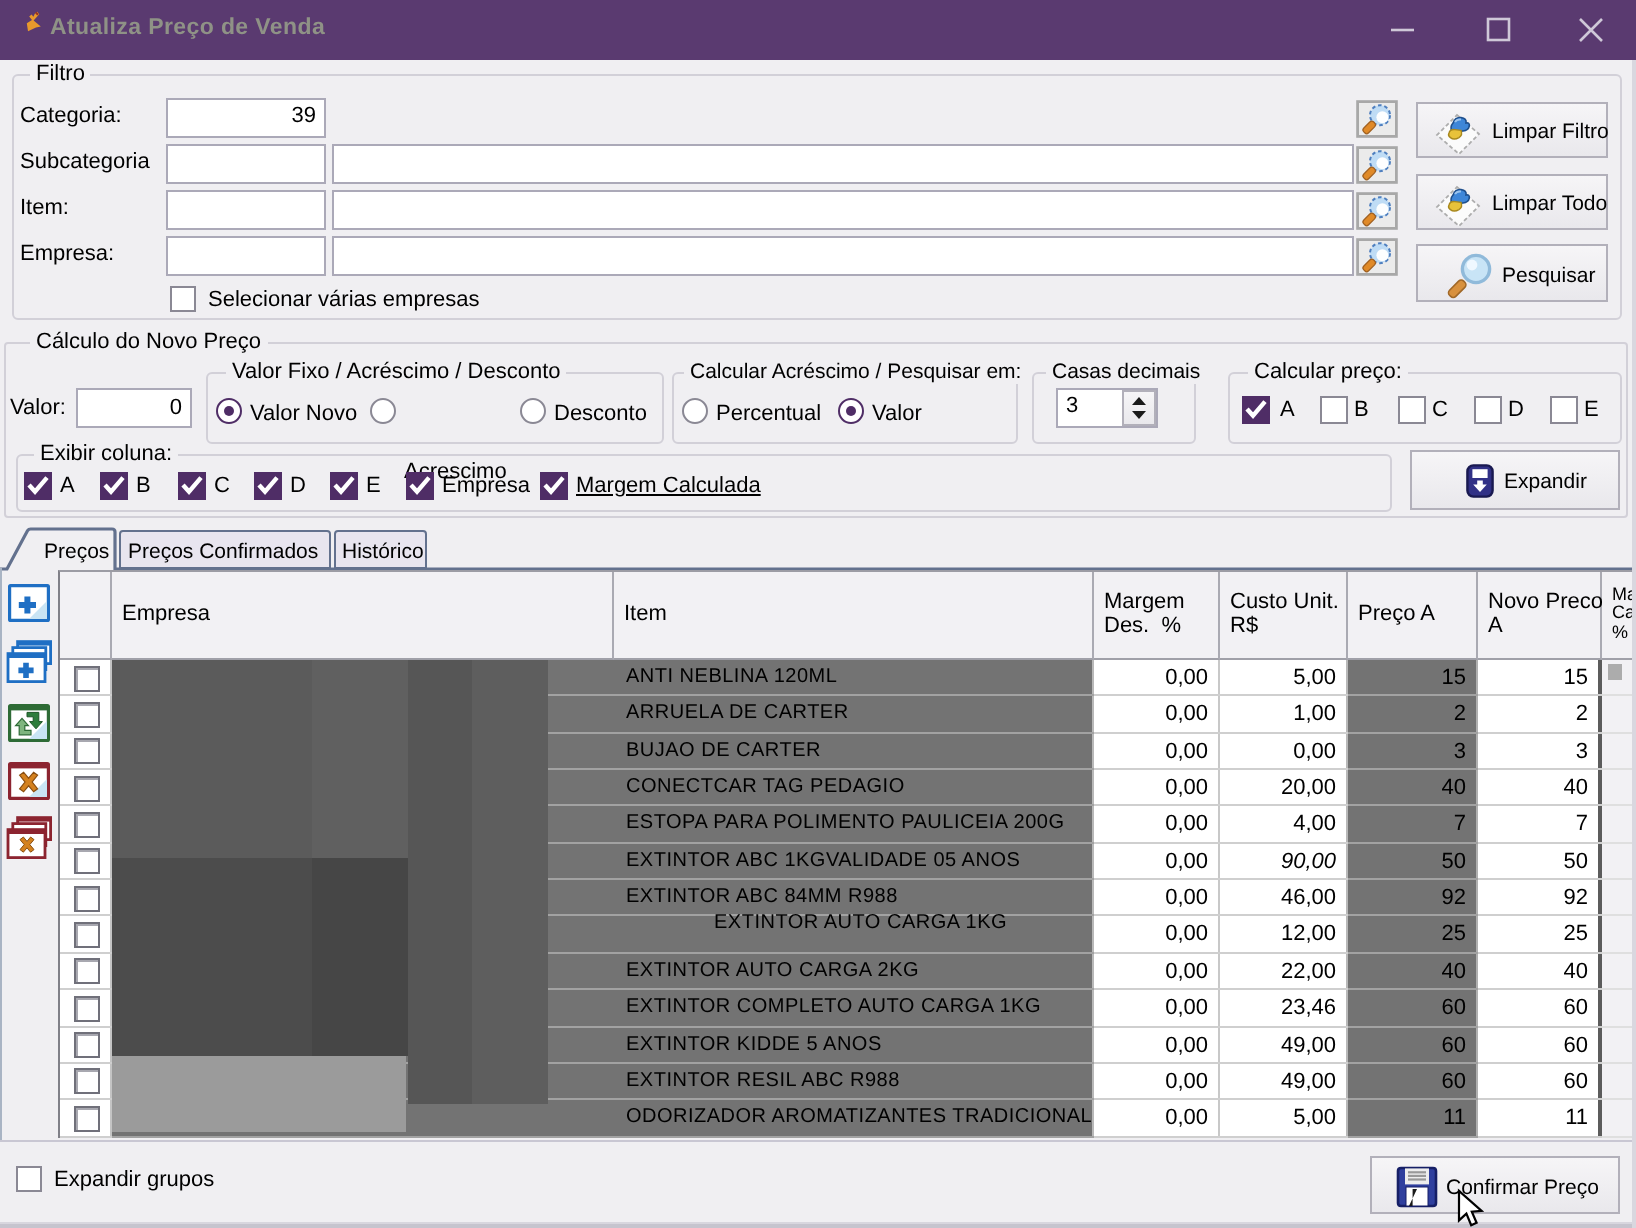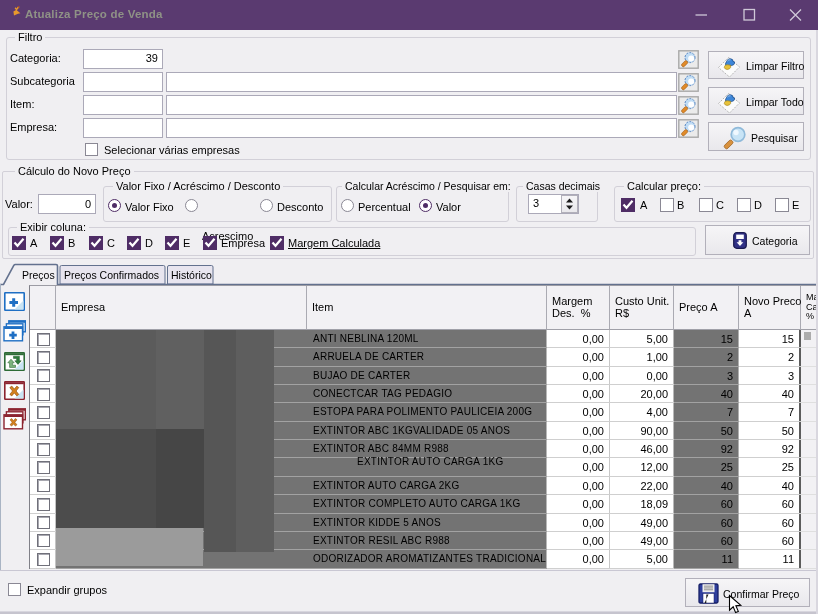--- a/index.html
+++ b/index.html
@@ -109,21 +109,21 @@
     </div>
 <div class="gb" style="left:2px;top:171px;width:812px;height:88px;border-radius:2px;">
       <span class="lbl" style="left:12px;">Cálculo do Novo Preço</span>
     </div>
 <div class="lab" style="left:5px;top:198px;">Valor:</div>
 <div class="inp" style="left:38px;top:194px;width:58px;height:20px;text-align:right;font-size:11px;line-height:18px;">0</div>
 <div class="gb" style="left:103px;top:186px;width:229px;height:36px;">
       <span class="lbl" style="left:9px;">Valor Fixo / Acréscimo / Desconto</span>
     </div>
 <div class="radio sel" style="left:108px;top:199px;"></div>
-    <div class="lab" style="left:125px;top:201px;">Valor Fixo</div>
+    <div class="lab" style="left:125px;top:201px;">Valor Novo</div>
 <div class="radio" style="left:185px;top:199px;"></div>
     <div class="lab" style="left:202px;top:201px;margin-top:29px;">Acrescimo</div>
 <div class="radio" style="left:260px;top:199px;"></div>
     <div class="lab" style="left:277px;top:201px;">Desconto</div>
 <div class="gb" style="left:336px;top:186px;width:173px;height:36px;">
       <span class="lbl" style="left:5px;font-size:10.5px;">Calcular Acréscimo / Pesquisar em:</span>
     </div>
 <div class="radio" style="left:341px;top:199px;"></div>
     <div class="lab" style="left:358px;top:201px;">Percentual</div>
 <div class="radio sel" style="left:419px;top:199px;"></div>
@@ -182,21 +182,21 @@
 <div class="cbp" style="left:270px;top:236px;"><svg width="14" height="14" viewBox="0 0 14 14">
         <path d="M2.5 6.5 L5.5 9.8 L11.5 2.8" stroke="#fff" stroke-width="2.2" fill="none"></path>
       </svg></div>
     <div class="lab" style="left:288px;top:237px;text-decoration:underline;">Margem Calculada</div>
 <div class="btn" style="left:705px;top:225px;width:105px;height:30px;">
       <svg style="position:absolute;left:27px;top:6px" width="14" height="17" viewBox="0 0 14 17">
  <rect x="0.7" y="0.7" width="12.6" height="15.6" rx="3" fill="#313186" stroke="#191950" stroke-width="1.2"></rect>
  <rect x="3.2" y="2.6" width="7.6" height="4.4" fill="#fff"></rect>
  <path d="M7 14 L3.6 10.3 L5.6 10.3 L5.6 8.3 L8.4 8.3 L8.4 10.3 L10.4 10.3 Z" fill="#fff"></path>
 </svg>
-      <span style="position:absolute;left:46px;top:9px;">Categoria</span>
+      <span style="position:absolute;left:46px;top:9px;">Expandir</span>
     </div>
 <svg class="abs" style="left:0;top:263px" width="818" height="23" viewBox="0 0 818 23">
   <path d="M60 4 Q60 2.5 61.5 2.5 L163.5 2.5 Q165 2.5 165 4 L165 21 L60 21 Z" fill="#E8E5EF" stroke="#63718E"></path>
   <path d="M167.5 4 Q167.5 2.5 169 2.5 L211.5 2.5 Q213 2.5 213 4 L213 21 L167.5 21 Z" fill="#E8E5EF" stroke="#63718E"></path>
   <path d="M0 21.5 L3.5 21.5 L13.8 2.3 Q14.3 1.5 15.3 1.5 L56 1.5 Q57.5 1.5 57.5 3 L57.5 21.5 L818 21.5" fill="#F0EFF2" stroke="#63718E" stroke-width="1.6"></path>
   <text x="22" y="16" font-family="Liberation Sans, sans-serif" font-size="10.5" fill="#000">Preços</text>
   <text x="64" y="16" font-family="Liberation Sans, sans-serif" font-size="10.5" fill="#000">Preços Confirmados</text>
   <text x="171" y="16" font-family="Liberation Sans, sans-serif" font-size="10.5" fill="#000">Histórico</text>
 </svg>
 <div class="abs" style="left:0;top:284px;width:1px;height:287px;background:#A9B4C4;"></div>
@@ -300,21 +300,21 @@
 <div class="cell num" style="left:709px;top:117.40px;width:60px;">7</div>
 <div class="abs" style="left:0px;top:153.10px;width:26px;height:1px;background:#CFCFCF;"></div>
 <div class="abs" style="left:26px;top:153.10px;width:491px;height:1px;background:#A2A2A2;"></div>
 <div class="abs" style="left:517px;top:153.10px;width:127px;height:1px;background:#CFCFCF;"></div>
 <div class="abs" style="left:644px;top:153.10px;width:65px;height:1px;background:#A2A2A2;"></div>
 <div class="abs" style="left:709px;top:153.10px;width:62px;height:1px;background:#CFCFCF;"></div>
 <div class="abs" style="left:771px;top:153.10px;width:18px;height:1px;background:#DFDFDF;"></div>
 <span class="rowcb" style="left:7px;top:138.35px;"></span>
 <div class="cell" style="left:283px;top:135.75px;width:234px;">EXTINTOR ABC 1KGVALIDADE 05 ANOS</div>
 <div class="cell num" style="left:517px;top:135.75px;width:62px;">0,00</div>
-<div class="cell num" style="left:580px;top:135.75px;width:63px;">90,00</div>
+<div class="cell num" style="left:580px;top:135.75px;width:63px;font-style:italic;">90,00</div>
 <div class="cell num" style="left:644px;top:135.75px;width:64px;">50</div>
 <div class="cell num" style="left:709px;top:135.75px;width:60px;">50</div>
 <div class="abs" style="left:0px;top:171.45px;width:26px;height:1px;background:#CFCFCF;"></div>
 <div class="abs" style="left:26px;top:171.45px;width:491px;height:1px;background:#A2A2A2;"></div>
 <div class="abs" style="left:517px;top:171.45px;width:127px;height:1px;background:#CFCFCF;"></div>
 <div class="abs" style="left:644px;top:171.45px;width:65px;height:1px;background:#A2A2A2;"></div>
 <div class="abs" style="left:709px;top:171.45px;width:62px;height:1px;background:#CFCFCF;"></div>
 <div class="abs" style="left:771px;top:171.45px;width:18px;height:1px;background:#DFDFDF;"></div>
 <span class="rowcb" style="left:7px;top:156.70px;"></span>
 <div class="cell" style="left:283px;top:154.10px;width:234px;">EXTINTOR ABC 84MM R988</div>
@@ -348,21 +348,21 @@
 <div class="cell num" style="left:709px;top:190.80px;width:60px;">40</div>
 <div class="abs" style="left:0px;top:226.50px;width:26px;height:1px;background:#CFCFCF;"></div>
 <div class="abs" style="left:26px;top:226.50px;width:491px;height:1px;background:#A2A2A2;"></div>
 <div class="abs" style="left:517px;top:226.50px;width:127px;height:1px;background:#CFCFCF;"></div>
 <div class="abs" style="left:644px;top:226.50px;width:65px;height:1px;background:#A2A2A2;"></div>
 <div class="abs" style="left:709px;top:226.50px;width:62px;height:1px;background:#CFCFCF;"></div>
 <div class="abs" style="left:771px;top:226.50px;width:18px;height:1px;background:#DFDFDF;"></div>
 <span class="rowcb" style="left:7px;top:211.75px;"></span>
 <div class="cell" style="left:283px;top:209.15px;width:234px;">EXTINTOR COMPLETO AUTO CARGA 1KG</div>
 <div class="cell num" style="left:517px;top:209.15px;width:62px;">0,00</div>
-<div class="cell num" style="left:580px;top:209.15px;width:63px;">18,09</div>
+<div class="cell num" style="left:580px;top:209.15px;width:63px;">23,46</div>
 <div class="cell num" style="left:644px;top:209.15px;width:64px;">60</div>
 <div class="cell num" style="left:709px;top:209.15px;width:60px;">60</div>
 <div class="abs" style="left:0px;top:244.85px;width:26px;height:1px;background:#CFCFCF;"></div>
 <div class="abs" style="left:26px;top:244.85px;width:491px;height:1px;background:#A2A2A2;"></div>
 <div class="abs" style="left:517px;top:244.85px;width:127px;height:1px;background:#CFCFCF;"></div>
 <div class="abs" style="left:644px;top:244.85px;width:65px;height:1px;background:#A2A2A2;"></div>
 <div class="abs" style="left:709px;top:244.85px;width:62px;height:1px;background:#CFCFCF;"></div>
 <div class="abs" style="left:771px;top:244.85px;width:18px;height:1px;background:#DFDFDF;"></div>
 <span class="rowcb" style="left:7px;top:230.10px;"></span>
 <div class="cell" style="left:283px;top:227.50px;width:234px;">EXTINTOR KIDDE 5 ANOS</div>

